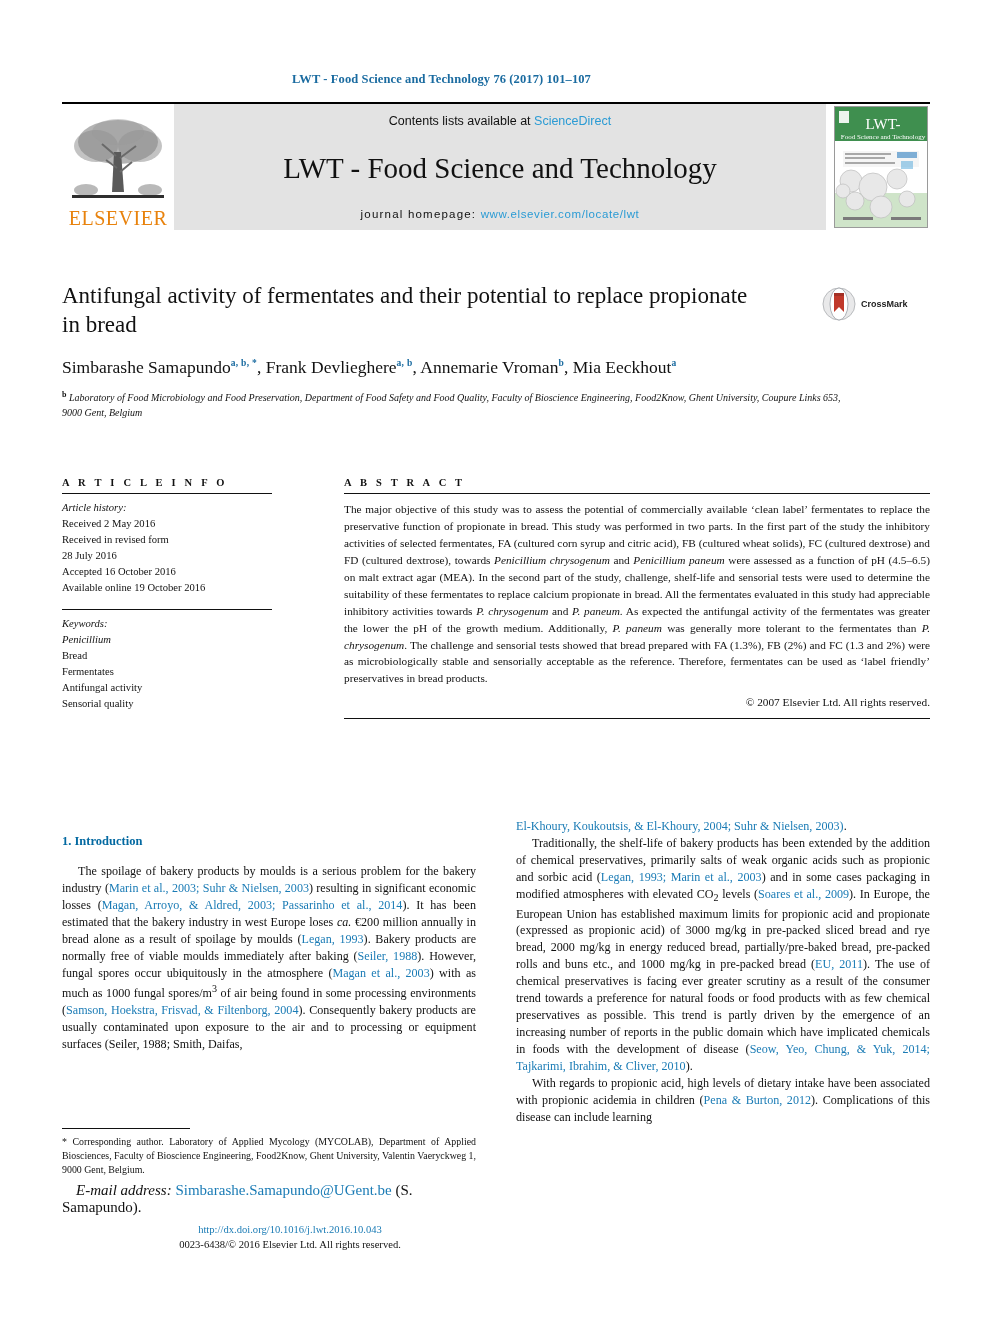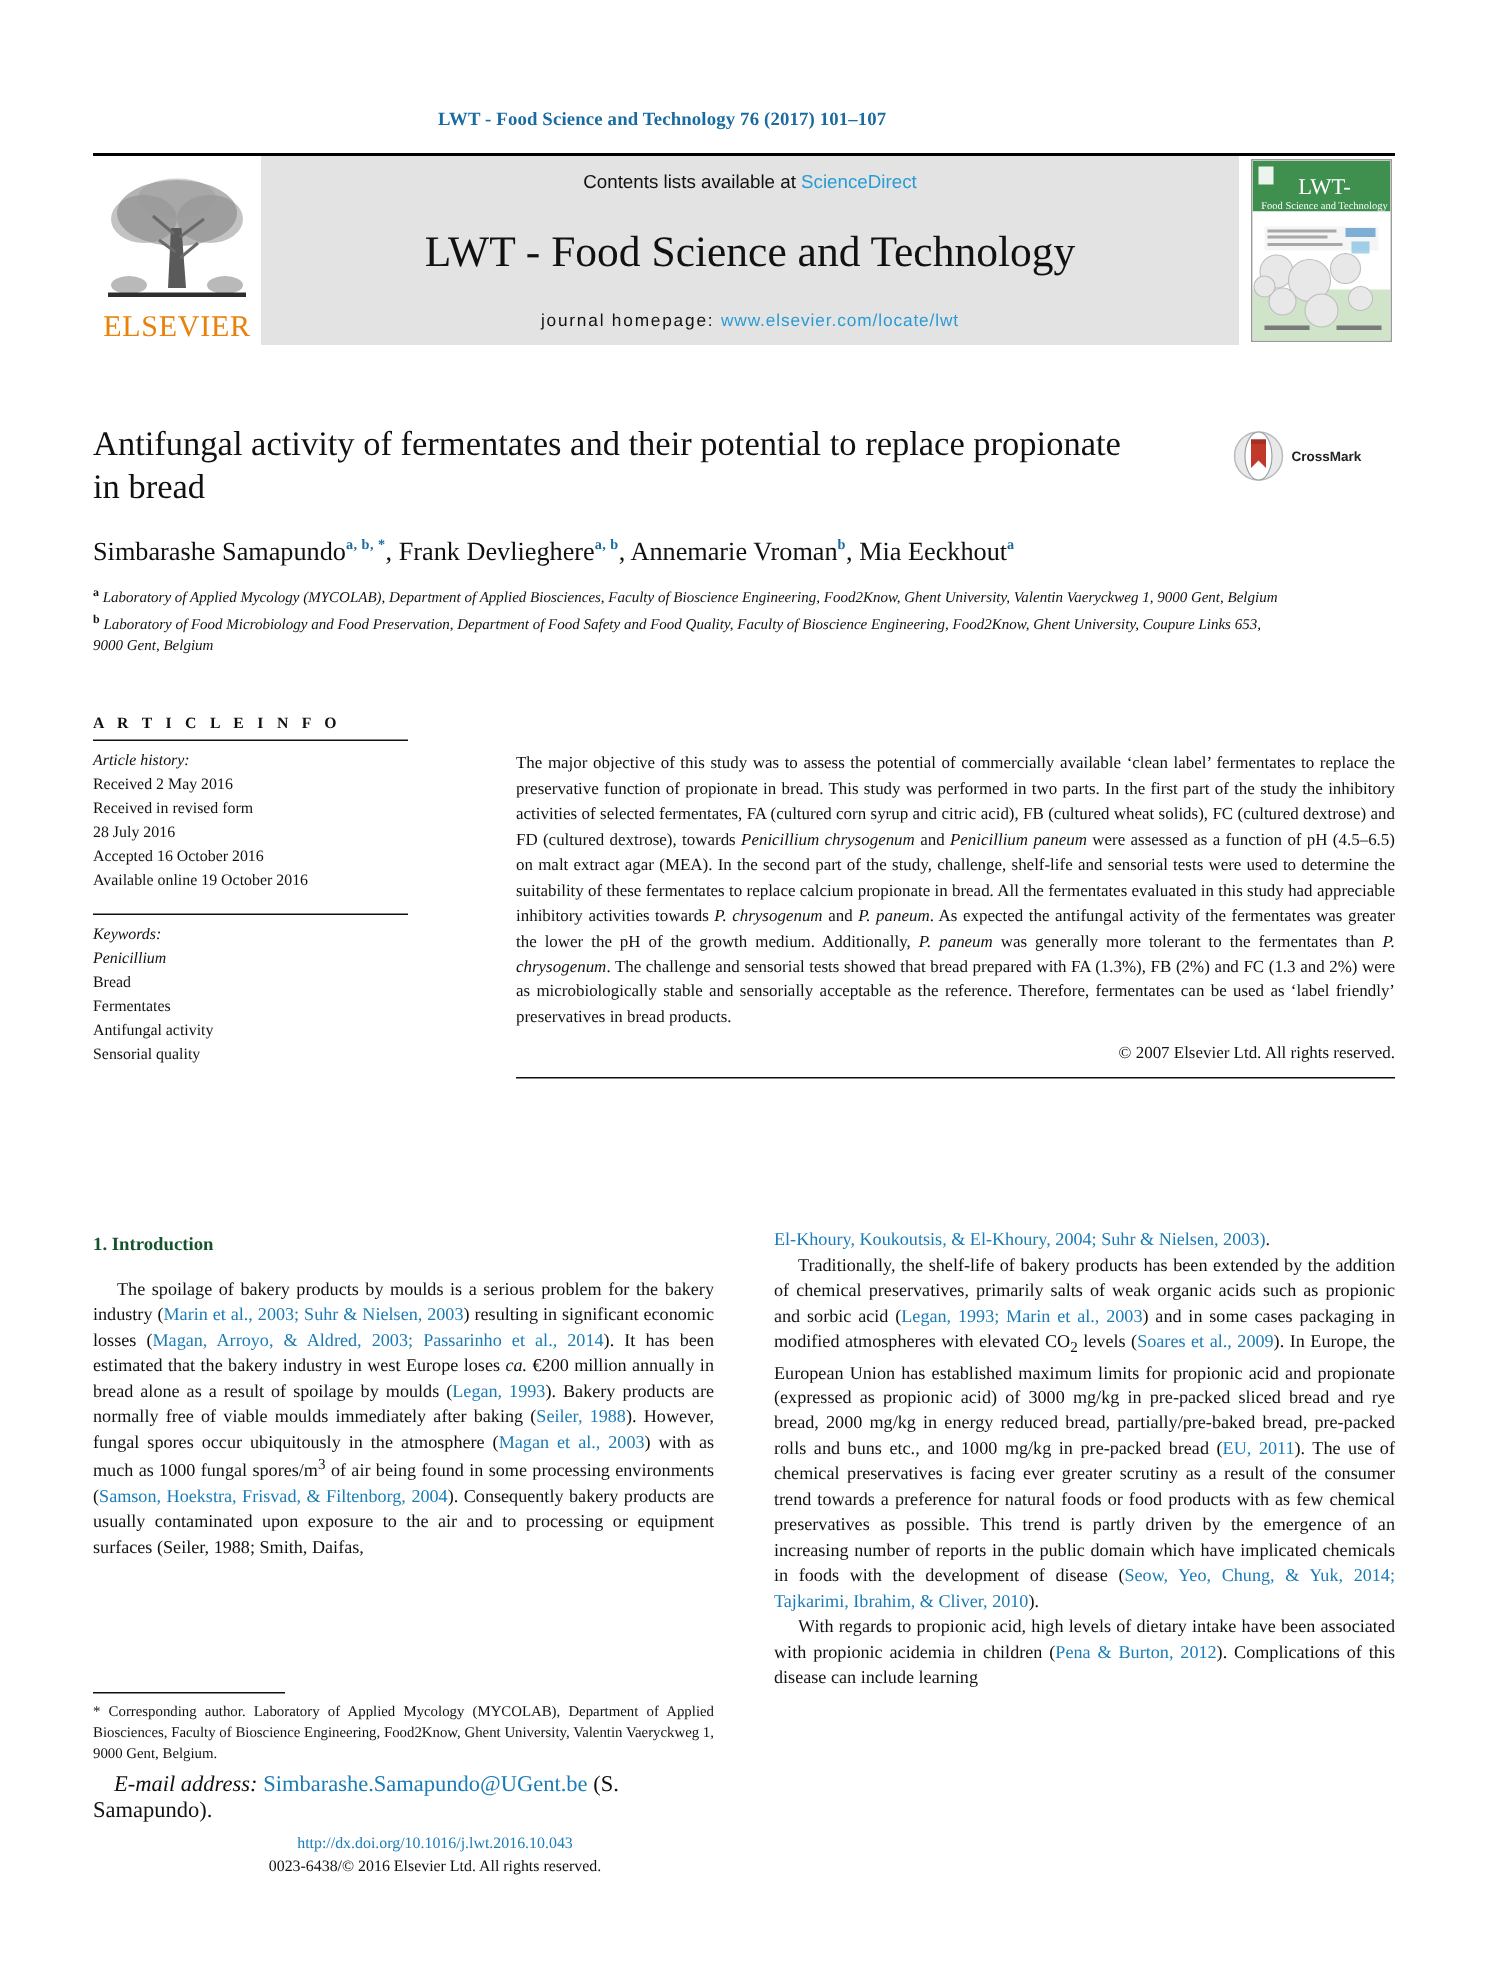--- a/index.html
+++ b/index.html
@@ -272,22 +272,22 @@
   }
   .bcol {
     width: 414px;
     flex: 0 0 414px;
   }
   .bcol.right { margin-left: 40px; }
   .sec-head {
     font-family: "Liberation Serif", serif;
     font-weight: bold;
     font-size: 12.5px;
-    color: #14532d;
-    margin: 4px 0 14px 0;
+    color: #0369a1;
+    margin: 16px 0 14px 0;
   }
   .para {
     font-family: "Liberation Serif", serif;
     font-size: 12.1px;
     line-height: 1.405;
     text-align: justify;
     color: #111;
     margin: 0;
     text-indent: 16px;
   }
@@ -431,30 +431,33 @@
         <path d="M12 6 L22 6 L22 9 L12 9 Z" fill="#a33025"></path>
       </svg>
       <span class="crossmark-label">CrossMark</span>
     </div>
 
     <div class="authors">
       <span><span>Simbarashe Samapundo</span><sup>a, b, *</sup><span>, </span></span><span><span>Frank Devlieghere</span><sup>a, b</sup><span>, </span></span><span><span>Annemarie Vroman</span><sup>b</sup><span>, </span></span><span><span>Mia Eeckhout</span><sup>a</sup></span>
     </div>
 
     <div class="affiliations">
-      <div><sup>a</sup> <span>Laboratory of Applied Mycology (MYCOLAB), Department of Applied Biosciences, Faculty of Bioscience Engineering, Food2Know, Ghent University, Valentin Vaeryckweg 1, 9000 Gent, Belgium</span></div>
       <div><sup>b</sup> <span>Laboratory of Food Microbiology and Food Preservation, Department of Food Safety and Food Quality, Faculty of Bioscience Engineering, Food2Know, Ghent University, Coupure Links 653, 9000 Gent, Belgium</span></div>
     </div>
   </div>
 
   <div class="info-abstract">
     <div class="ia-heads">
       <div class="col-left">
         <div class="ia-head">A R T I C L E  I N F O</div>
         <div class="ia-rule-left"></div>
+      </div>
+      <div class="col-right">
+        <div class="ia-head">A B S T R A C T</div>
+        <div class="ia-rule-right"></div>
       </div>
     </div>
 
     <div class="ia-cols">
       <div class="col-left">
         <div class="art-history">
           <div class="lbl">Article history:</div>
           <div>Received 2 May 2016</div>
           <div>Received in revised form</div>
           <div>28 July 2016</div>

